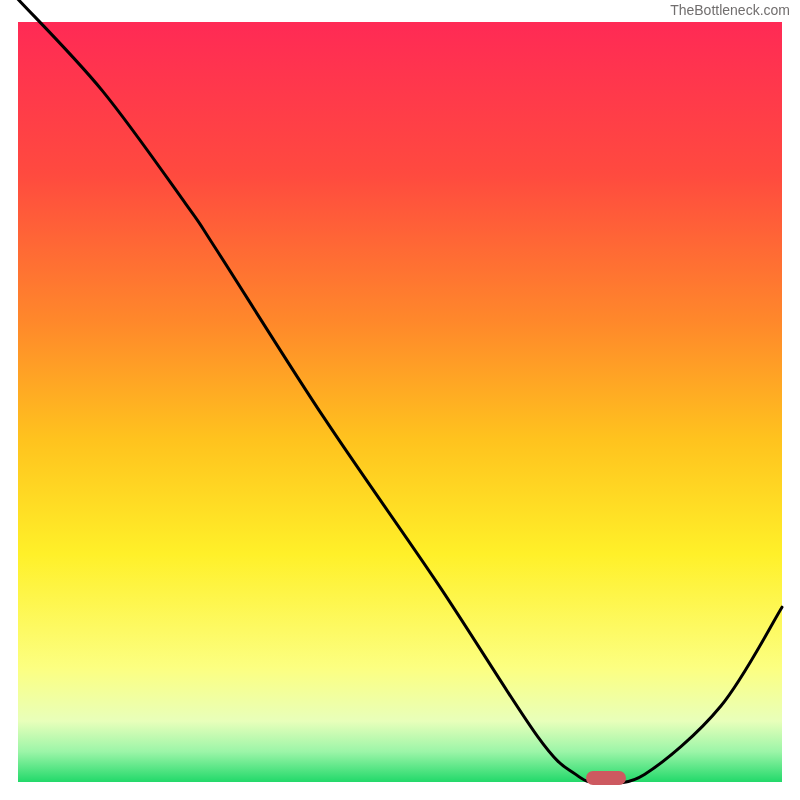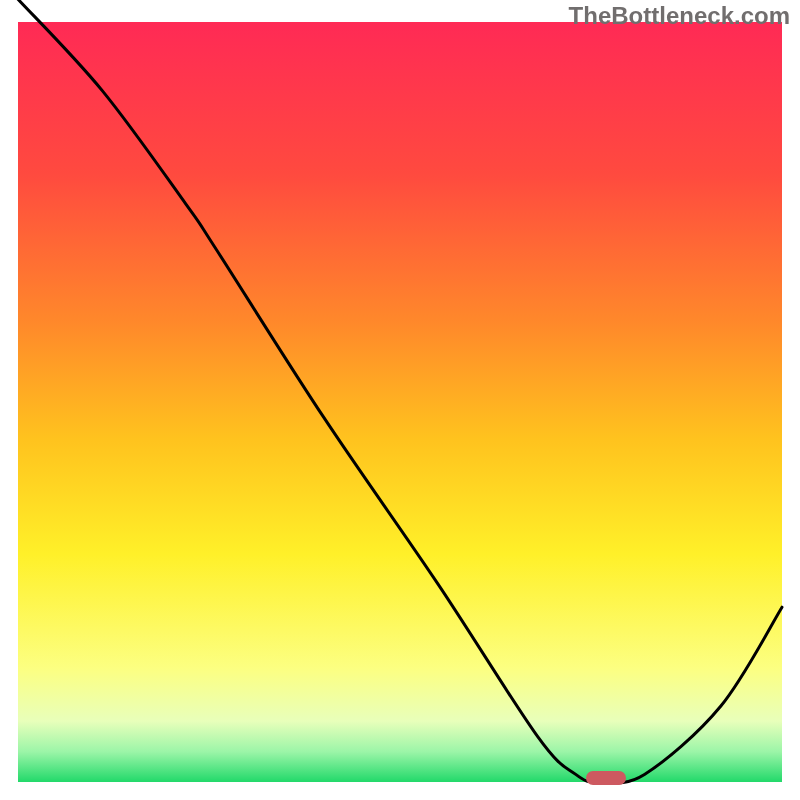--- a/index.html
+++ b/index.html
@@ -7,23 +7,23 @@
     width: 800px;
     height: 800px;
     background: #ffffff;
     position: relative;
     font-family: Arial, sans-serif;
   }
   .watermark {
     position: absolute;
     top: 2px;
     right: 10px;
-    font-size: 24px;
+    font-size: 14px;
     color: #716e6e;
-    font-weight: bold;
+    font-weight: normal;
     z-index: 10;
   }
   .plot-area {
     position: absolute;
     left: 18px;
     top: 22px;
     width: 764px;
     height: 760px;
   }
   .gradient-bg {

